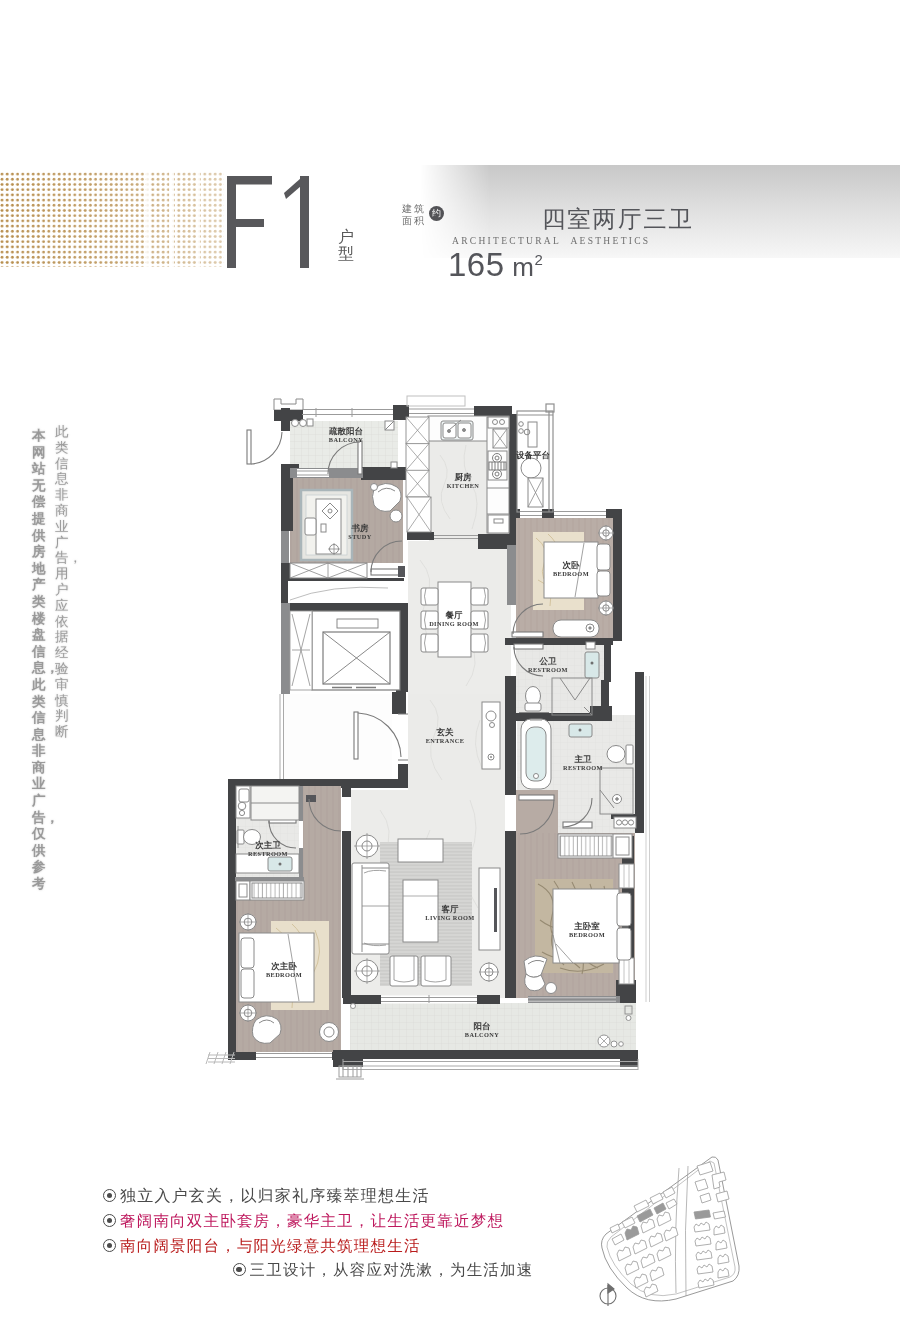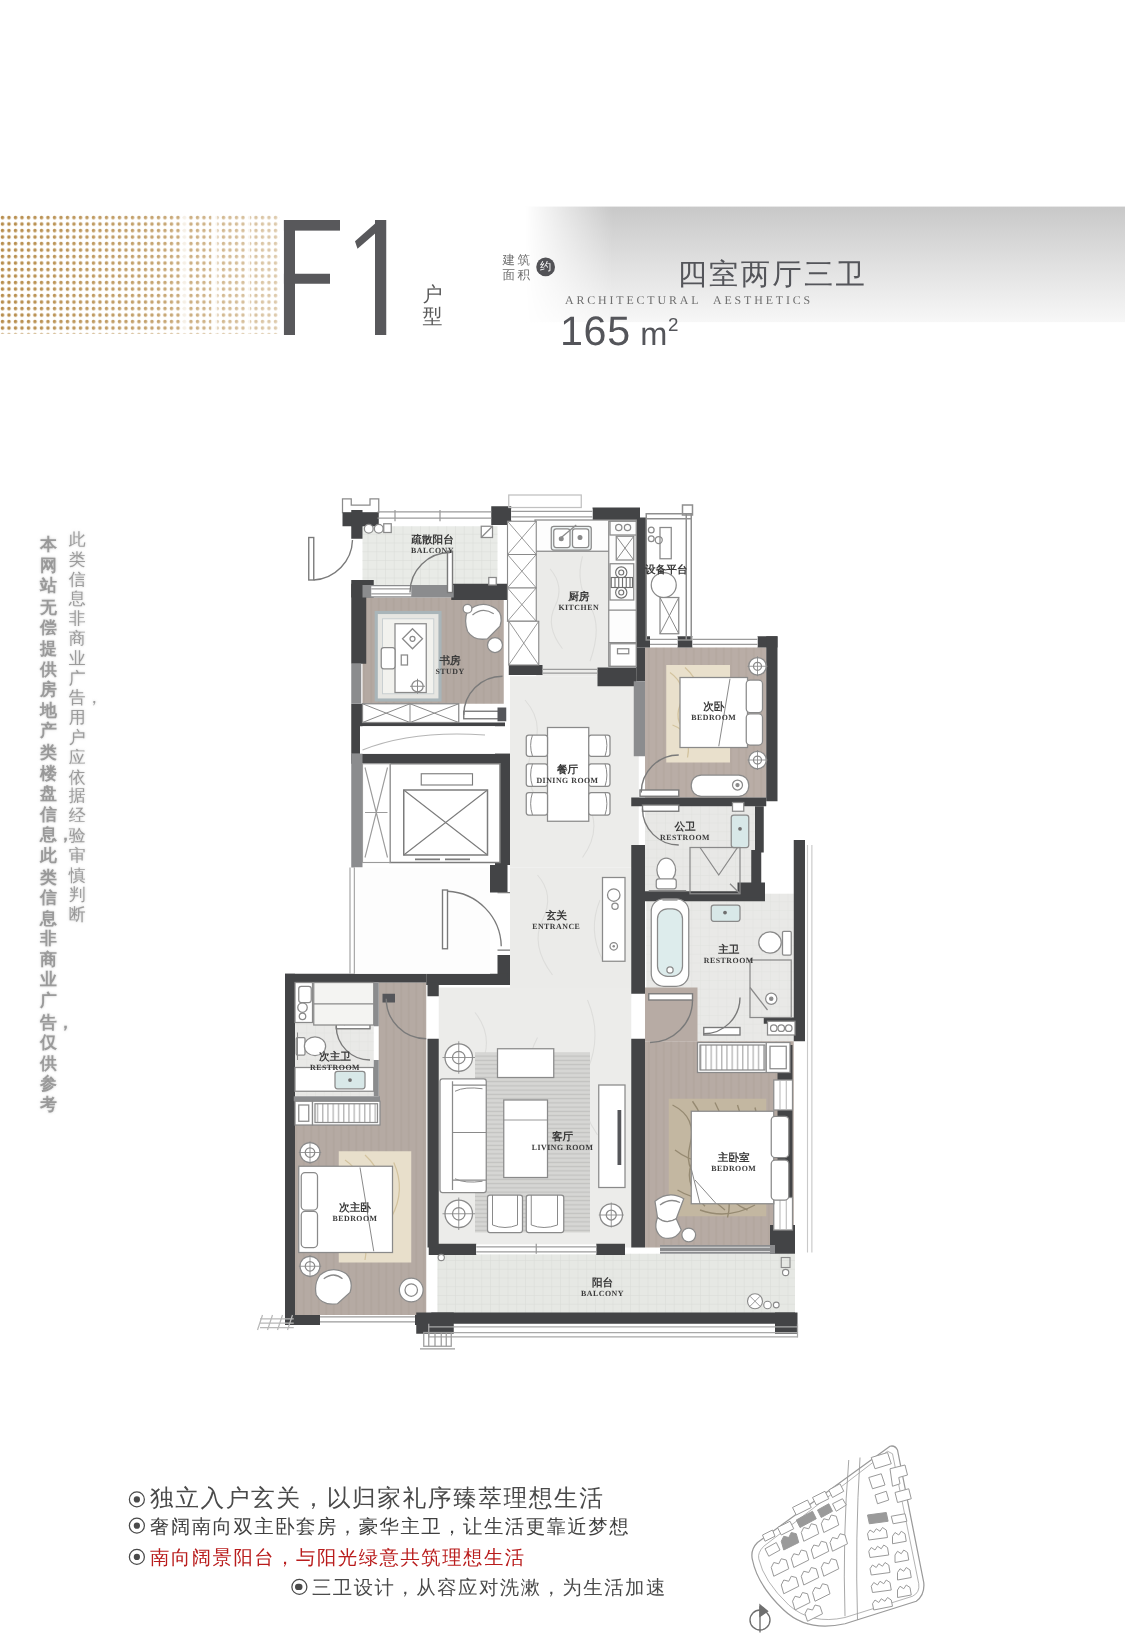--- a/index.html
+++ b/index.html
@@ -738,24 +738,24 @@
 <text x="583" y="770">RESTROOM</text>
 <text x="268" y="856">RESTROOM</text>
 <text x="450" y="920">LIVING ROOM</text>
 <text x="587" y="937">BEDROOM</text>
 <text x="284" y="977">BEDROOM</text>
 <text x="482" y="1037">BALCONY</text>
 </g>
 </g>
 </svg>
 
-<div class="abs" style="left:103px;top:1186px;width:560px;font-size:19px;letter-spacing:1.2px;color:#4a4a4a;">
+<div class="abs" style="left:103px;top:1186px;width:560px;font-size:16px;letter-spacing:1.2px;color:#4a4a4a;">
 <span style="display:inline-block;width:11px;height:11px;border:1.6px solid #4a4a4a;border-radius:50%;position:relative;top:1px;margin-right:4px;"><span style="position:absolute;left:2.6px;top:2.6px;width:5.8px;height:5.8px;background:#4a4a4a;border-radius:50%;"></span></span>独立入户玄关，以归家礼序臻萃理想生活</div>
 
-<div class="abs" style="left:103px;top:1211px;width:560px;font-size:15.5px;letter-spacing:1.2px;color:#404040;">
+<div class="abs" style="left:103px;top:1211px;width:560px;font-size:15.5px;letter-spacing:1.2px;color:#be185d;">
 <span style="display:inline-block;width:11px;height:11px;border:1.6px solid #4a4a4a;border-radius:50%;position:relative;top:1px;margin-right:4px;"><span style="position:absolute;left:2.6px;top:2.6px;width:5.8px;height:5.8px;background:#4a4a4a;border-radius:50%;"></span></span>奢阔南向双主卧套房，豪华主卫，让生活更靠近梦想</div>
 
 <div class="abs" style="left:103px;top:1236px;width:560px;font-size:15.5px;letter-spacing:1.2px;color:#b91c1c;">
 <span style="display:inline-block;width:11px;height:11px;border:1.6px solid #4a4a4a;border-radius:50%;position:relative;top:1px;margin-right:4px;"><span style="position:absolute;left:2.6px;top:2.6px;width:5.8px;height:5.8px;background:#4a4a4a;border-radius:50%;"></span></span>南向阔景阳台，与阳光绿意共筑理想生活</div>
 
 <div class="abs" style="left:103px;top:1260px;width:560px;font-size:15.5px;letter-spacing:1.2px;color:#4a4a4a;text-align:center;">
 <span style="display:inline-block;width:11px;height:11px;border:1.6px solid #4a4a4a;border-radius:50%;position:relative;top:1px;margin-right:4px;"><span style="position:absolute;left:2.6px;top:2.6px;width:5.8px;height:5.8px;background:#4a4a4a;border-radius:50%;"></span></span>三卫设计，从容应对洗漱，为生活加速</div>
 
 <svg class="abs" style="left:585px;top:1148px" width="175" height="170" viewBox="585 1148 175 170">
 <g stroke="#9a9a9a" stroke-width="1" fill="none" stroke-linejoin="round">

